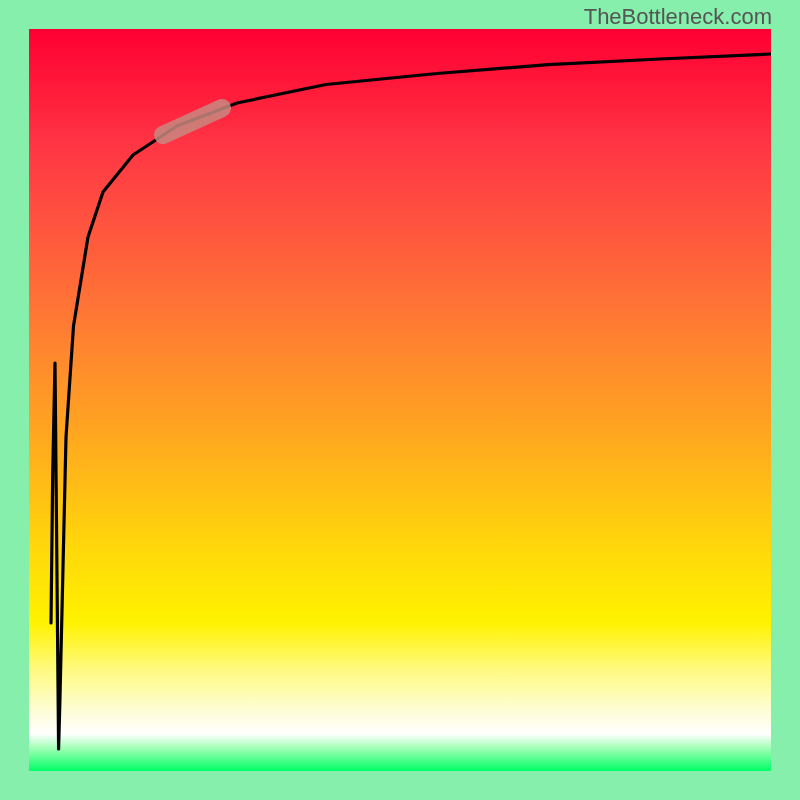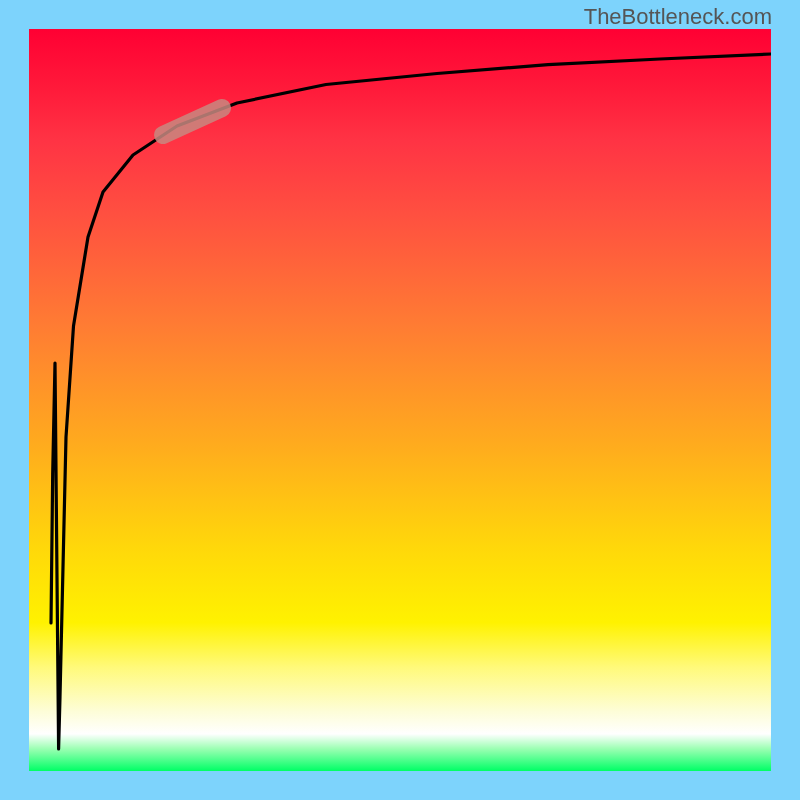--- a/index.html
+++ b/index.html
@@ -10,21 +10,21 @@
     background: #000;
     position: relative;
     font-family: Arial, Helvetica, sans-serif;
   }
   .container {
     position: absolute;
     top: 0;
     left: 0;
     width: 800px;
     height: 800px;
-    background: #7dd3fc;
+    background: #86efac;
   }
   .plot-area {
     position: absolute;
     top: 29px;
     left: 29px;
     width: 742px;
     height: 742px;
     overflow: hidden;
   }
   .gradient-bg {

